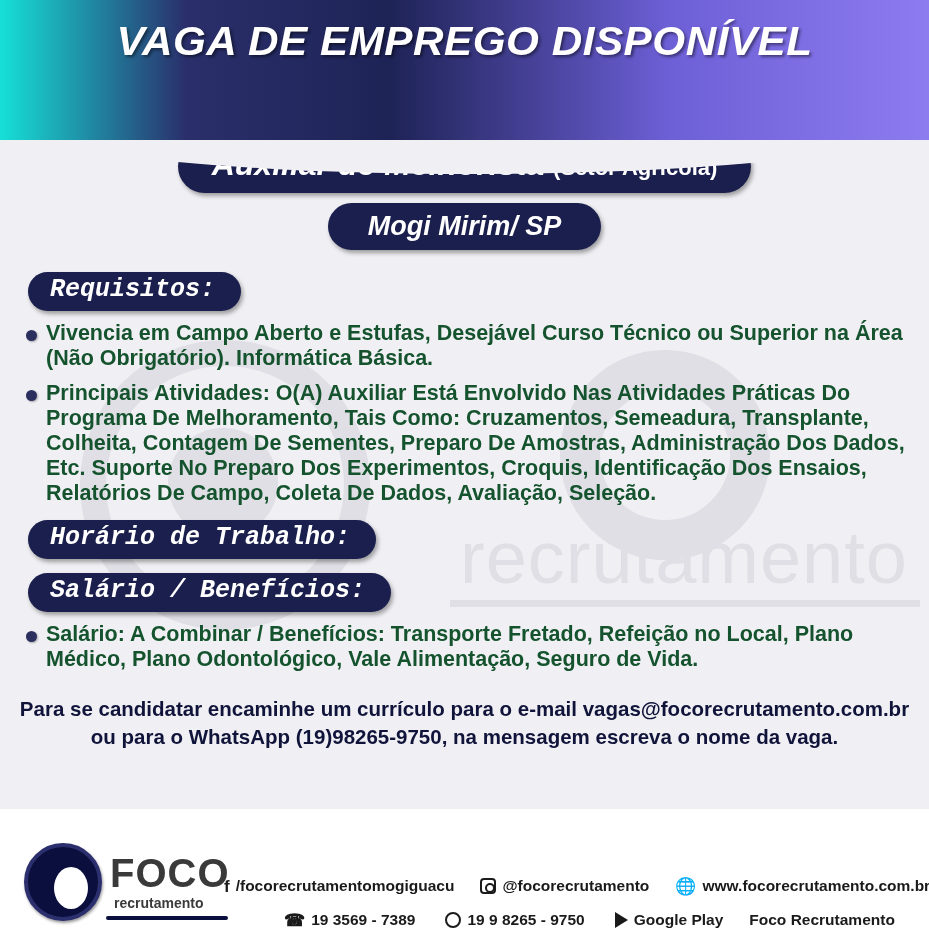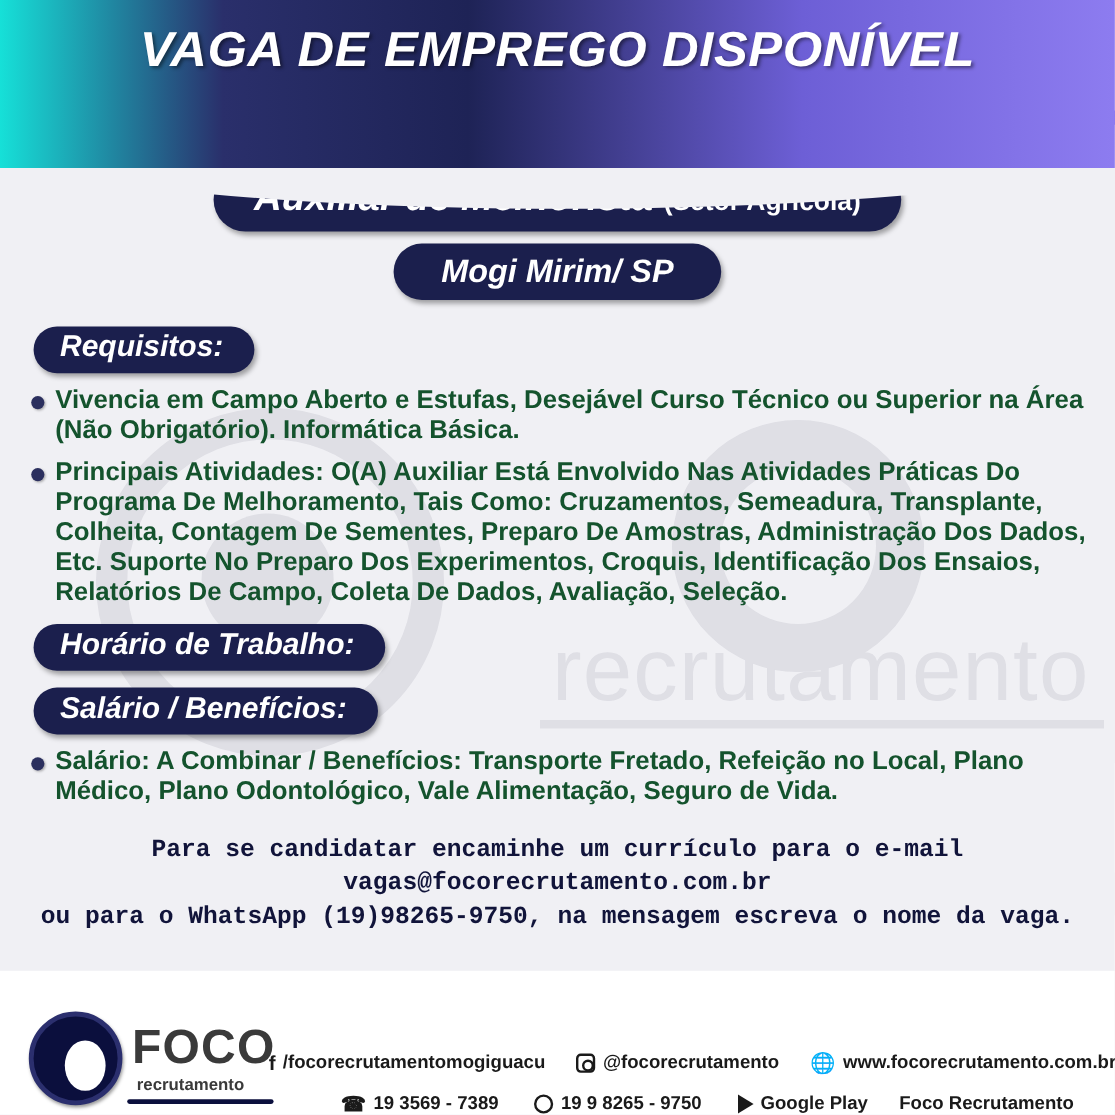--- a/index.html
+++ b/index.html
@@ -117,20 +117,21 @@
   .job-loc-row { margin-top: 10px; }
   .job-loc { font-size: 27px; font-style: italic; padding: 8px 40px 8px 40px; }
 
   .section-pill {
     position: relative; z-index: 3;
     margin-left: 28px;
     font-size: 25px;
     font-style: italic;
     padding: 3px 26px 7px 22px;
     border-radius: 24px;
+    font-family: Liberation Mono, monospace;
   }
 
   
   .content { position: relative; z-index: 3; }
   ul.bullets { list-style: none; margin: 10px 0 0 0; padding: 0; }
   ul.bullets li {
     position: relative;
     padding-left: 46px;
     margin-bottom: 10px;
     color: #14532d;
@@ -150,21 +151,20 @@
 
   .contact-block {
     position: relative; z-index: 3;
     text-align: center;
     color: #11143a;
     font-weight: bold;
     font-size: 20.5px;
     line-height: 1.35;
     margin-top: 24px;
     padding: 0 18px;
-    font-family: Liberation Mono, monospace;
   }
 
   
   .footer-wave {
     position: absolute;
     bottom: 112px; left: -40px;
     width: 1010px; height: 90px;
     background: #f0f0f4;
     border-bottom-left-radius: 50% 100%;
     border-bottom-right-radius: 50% 100%;

